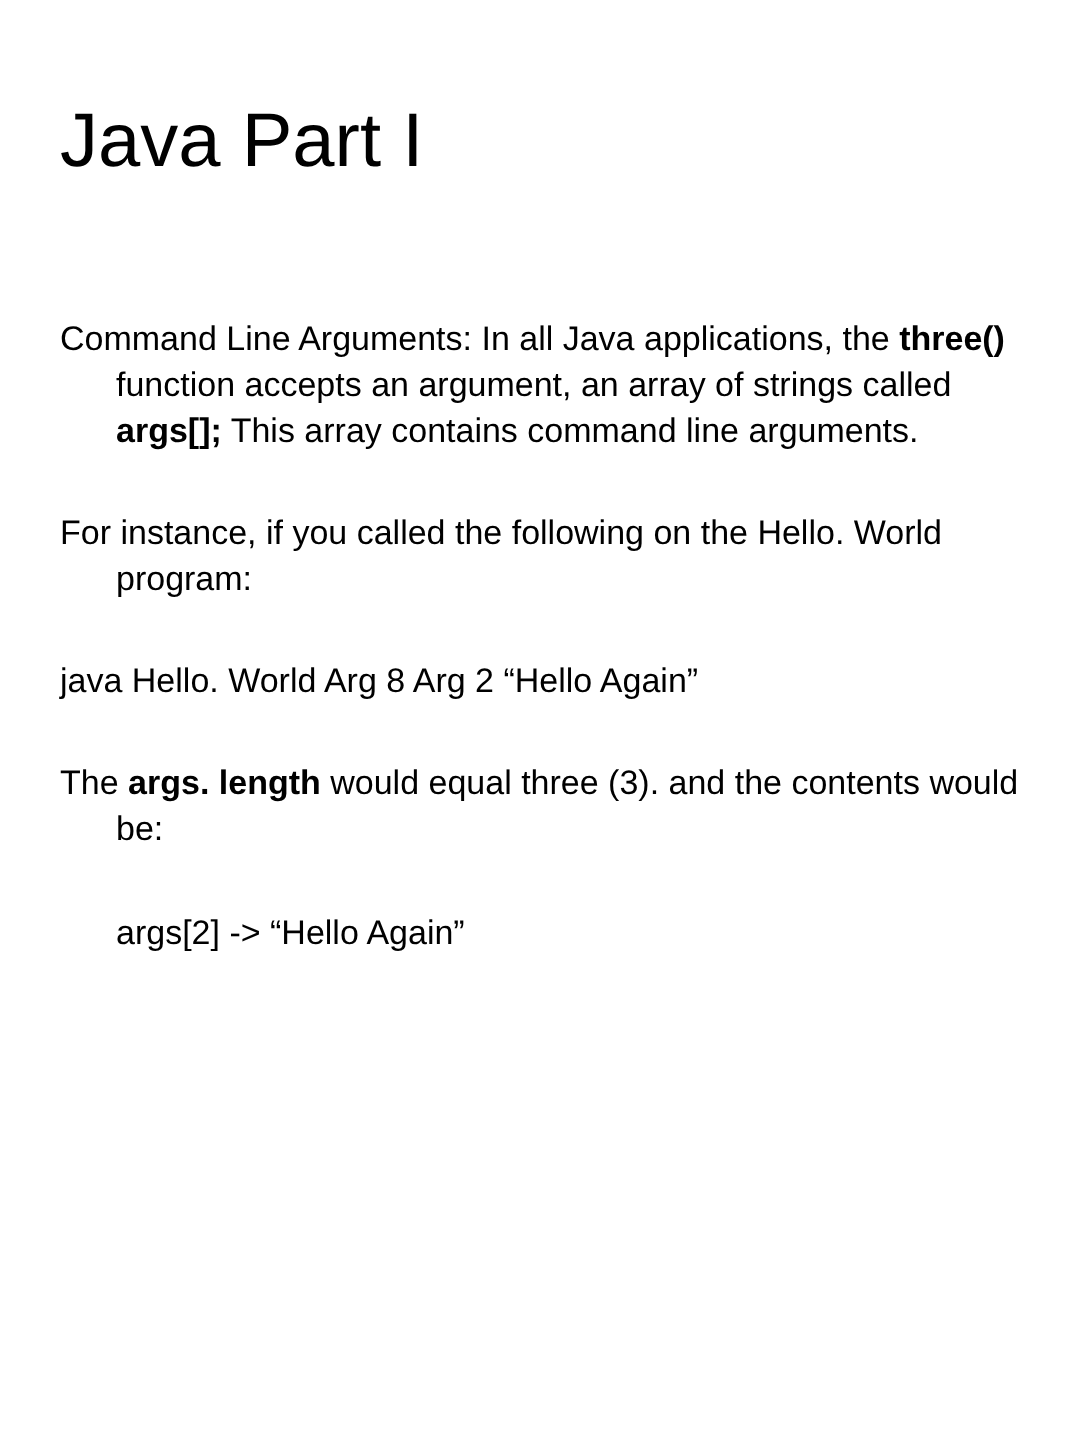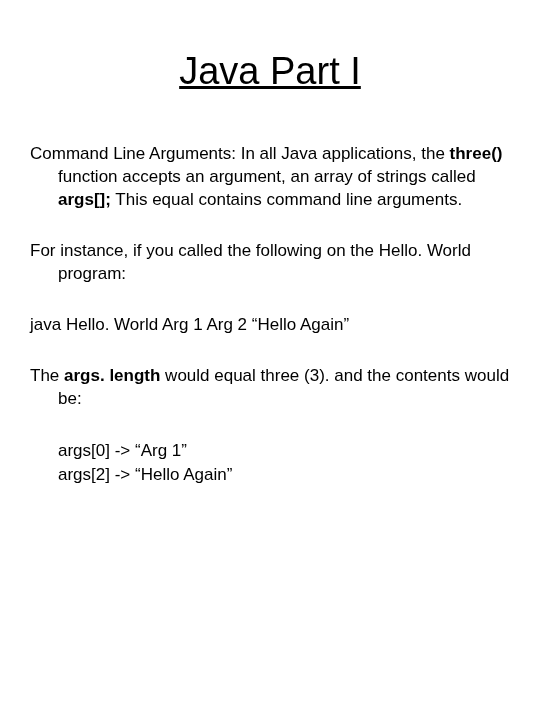--- a/index.html
+++ b/index.html
@@ -6,25 +6,23 @@
   body {
     width: 540px;
     height: 720px;
     background: #ffffff;
     font-family: Arial, Helvetica, sans-serif;
     color: #000000;
     padding: 40px 30px 30px 30px;
   }
   .title {
     font-size: 38px;
-    text-align: center;
     font-weight: normal;
-    margin-bottom: 50px;
+    margin-bottom: 66px;
     margin-top: 10px;
-    text-decoration: underline;
   }
   .para {
     font-size: 17px;
     line-height: 1.35;
     margin-bottom: 28px;
   }
   .hang {
     padding-left: 28px;
     text-indent: -28px;
   }
@@ -38,27 +36,26 @@
     padding-left: 28px;
   }
   .b { font-weight: bold; }
 </style>
 </head>
 <body>
 
 <h1 class="title">Java Part I</h1>
 
 <p class="para hang">
-  <span>Command Line Arguments:</span><span>  In all Java applications, the </span><span class="b">three()</span><span> function accepts an argument, an array of strings called </span><span class="b">args[];</span><span>  This equal contains command line arguments.</span>
+  <span>Command Line Arguments:</span><span>  In all Java applications, the </span><span class="b">three()</span><span> function accepts an argument, an array of strings called </span><span class="b">args[];</span><span>  This array contains command line arguments.</span>
 </p>
 
 <p class="para hang">For instance, if you called the following on the Hello. World program:</p>
 
-<p class="para flush">java Hello. World Arg 1 Arg 2 “Hello Again”</p>
+<p class="para flush">java Hello. World Arg 8 Arg 2 “Hello Again”</p>
 
 <p class="para hang">
   <span>The </span><span class="b">args. length</span><span> would equal three (3). and the contents would be:</span>
 </p>
 
 <div class="args-list">
-  <div>args[0] -&gt;  “Arg 1”</div>
   <div>args[2] -&gt; “Hello Again”</div>
 </div>
 
 </body></html>

